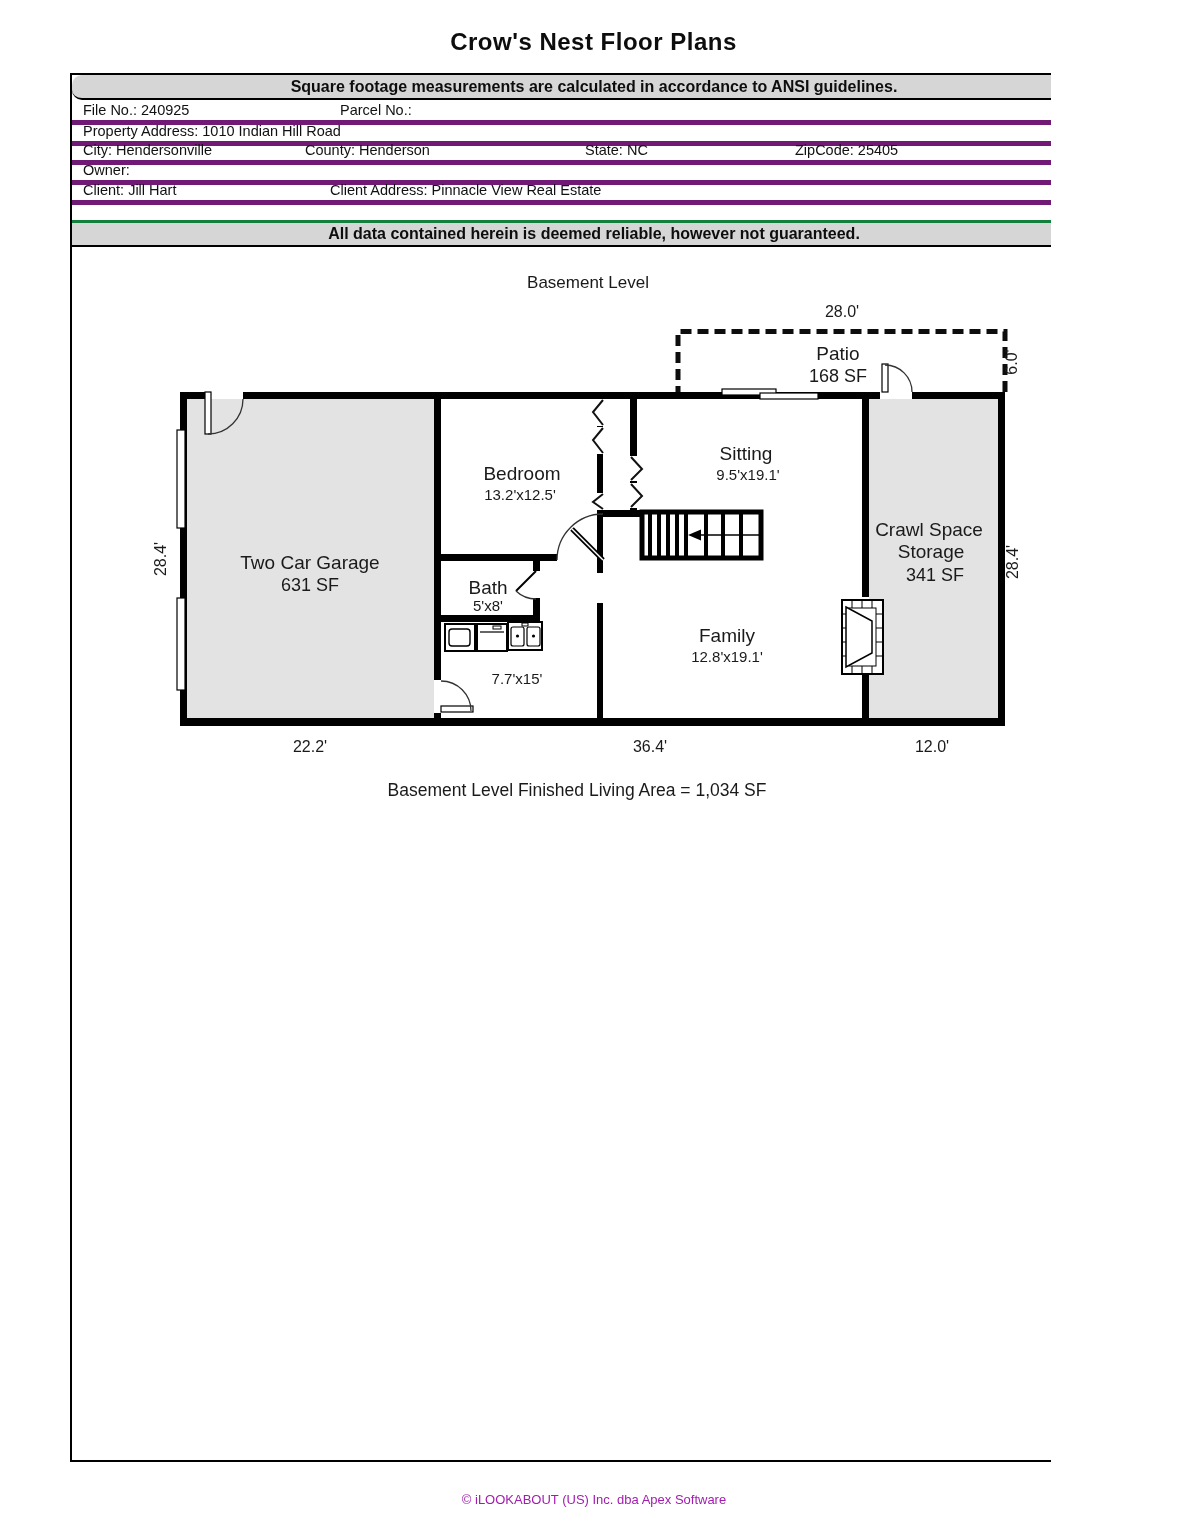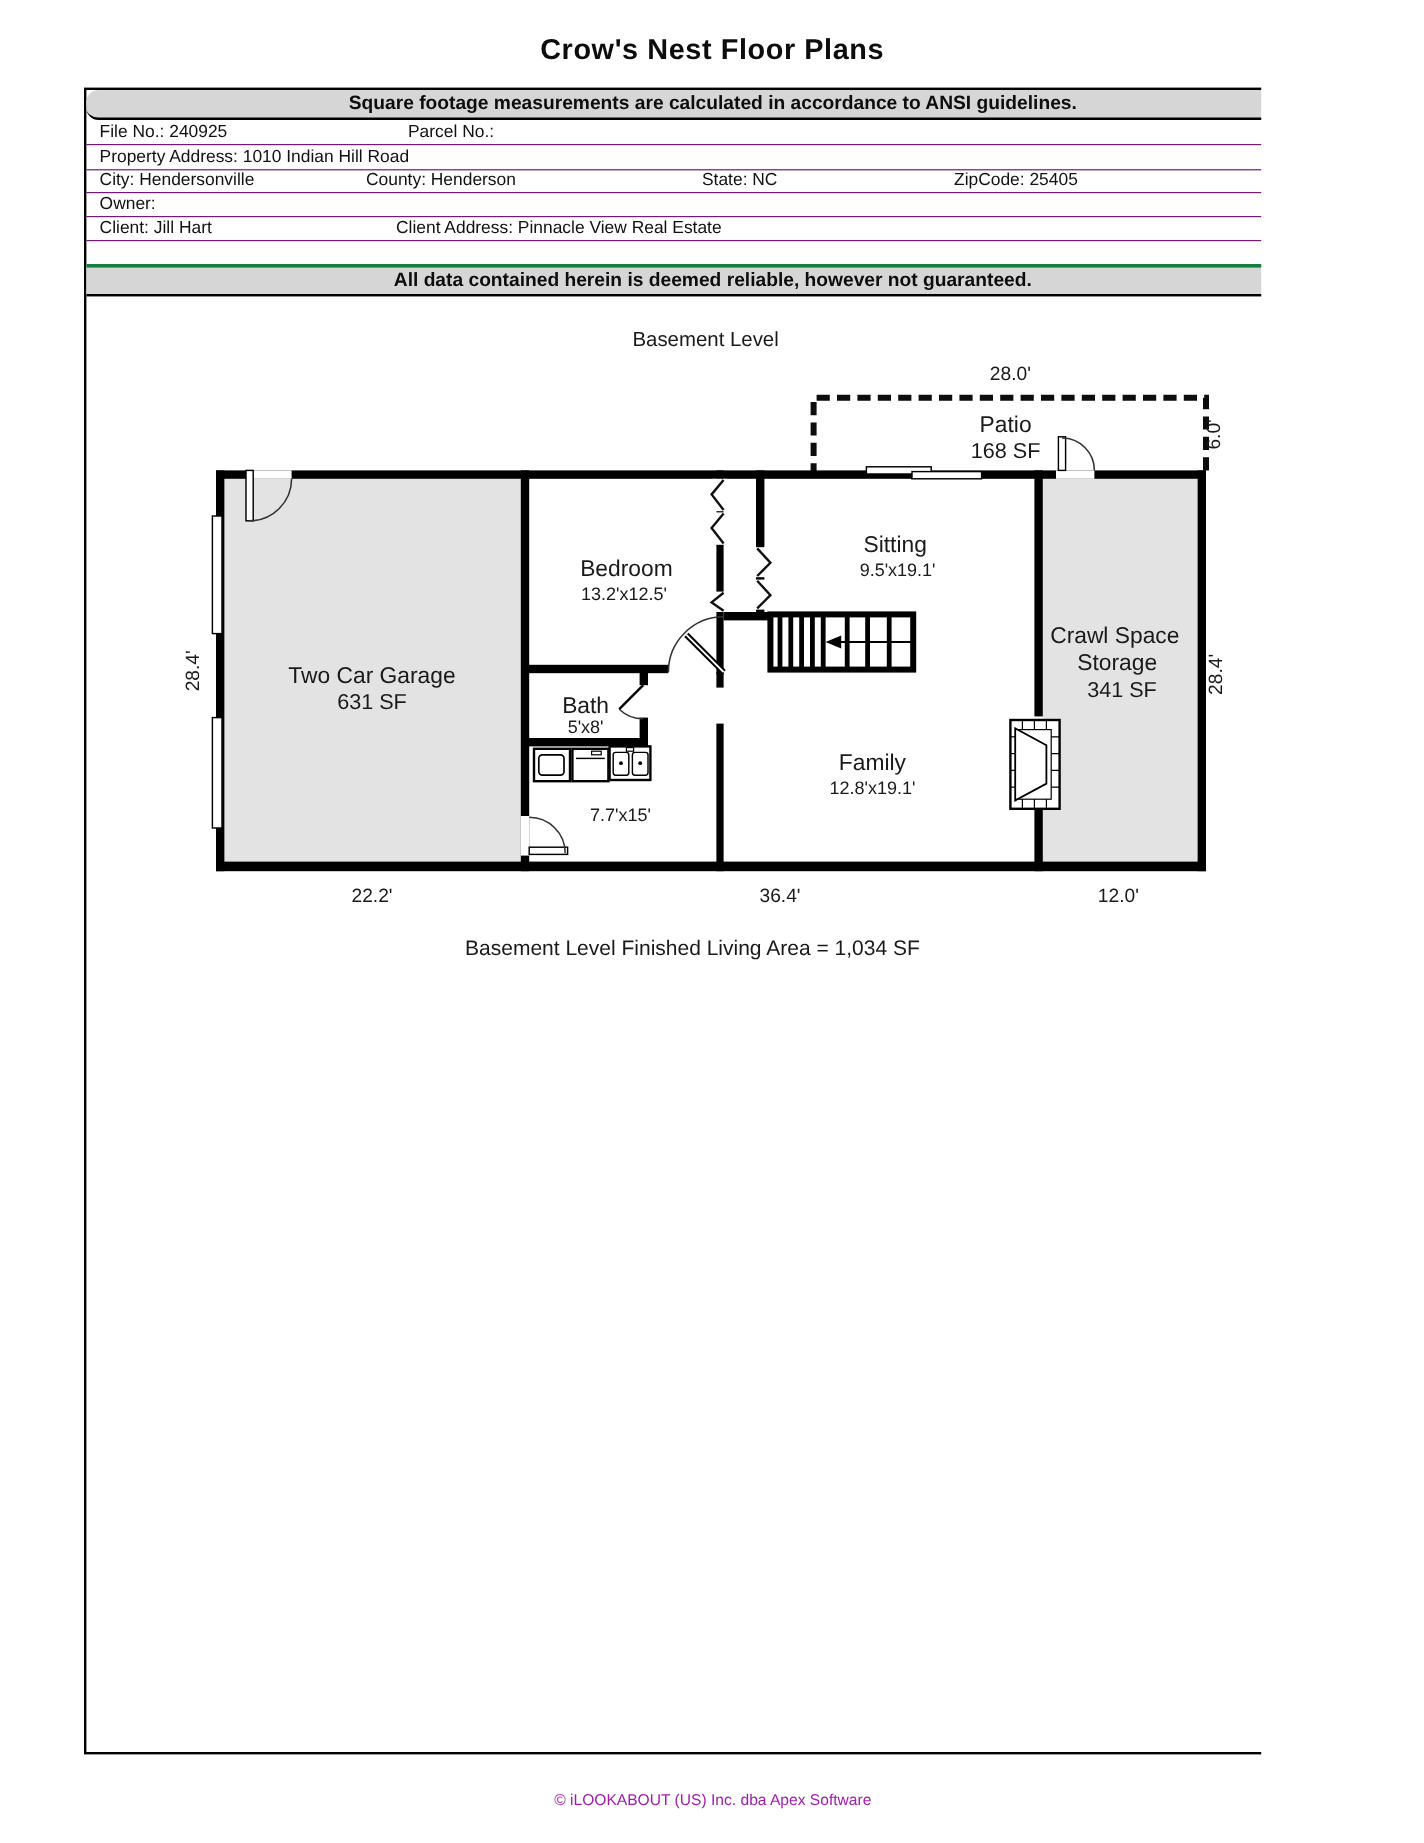--- a/index.html
+++ b/index.html
@@ -6,21 +6,21 @@
   .page{position:relative;width:1051px;height:1536px;background:#ffffff;
         font-family:"Liberation Sans",sans-serif;color:#111;overflow:hidden;}
   .main-title{position:absolute;top:28px;left:0;width:1187px;text-align:center;
         font-size:24px;font-weight:bold;letter-spacing:.5px;color:#0d0d0d;}
   .doc{position:absolute;left:70px;top:73px;width:1044px;height:1385px;
         border:2px solid #000;background:#fff;}
   .graybar{background:#d6d6d6;font-weight:bold;font-size:16px;text-align:center;
         color:#0d0d0d;}
   .ansi{position:absolute;left:0;top:0;width:100%;height:23px;line-height:23px;
         border-bottom:2px solid #000;border-radius:10px;}
-  .trow{position:absolute;left:0;width:100%;height:20px;border-bottom:1px solid #701a75;
+  .trow{position:absolute;left:0;width:100%;height:20px;border-bottom:5px solid #701a75;
         font-size:14.5px;}
   .trow span{position:absolute;top:1px;line-height:18px;white-space:nowrap;}
   .disclaimer{position:absolute;left:0;top:145px;width:100%;height:22px;line-height:22px;
         border-top:3px solid #15803d;border-bottom:2px solid #000;}
   .plan-svg{position:absolute;left:0;top:172px;}
   .footer{position:absolute;left:70px;top:1492px;width:1048px;font-size:13px;}
   .footer .copy{display:block;text-align:center;color:#a21caf;}
   .footer .pagenum{position:absolute;right:0;top:0;color:#666;padding-left:32px;}
   text{fill:#1a1a1a;}
   .rname{font-size:19px;}

